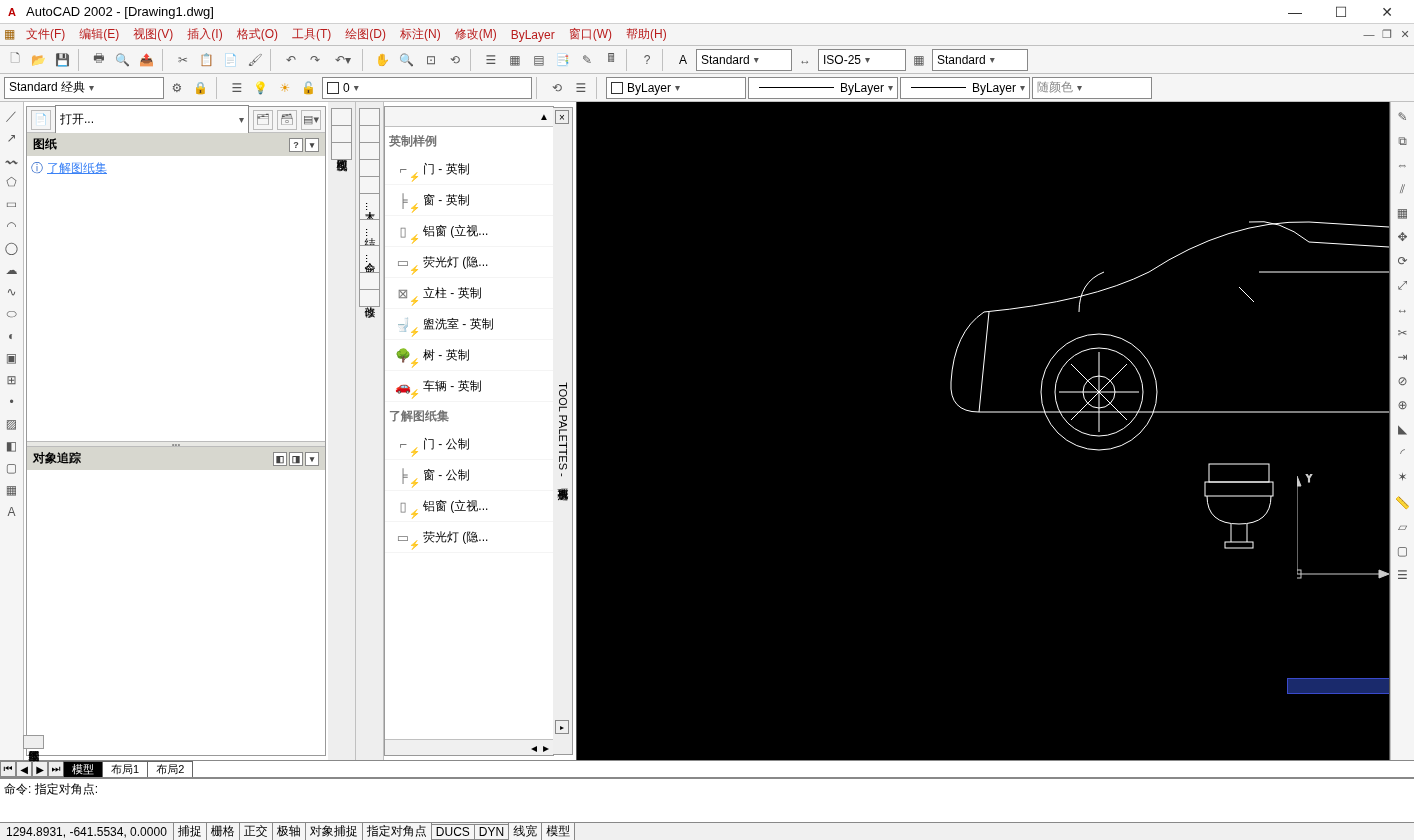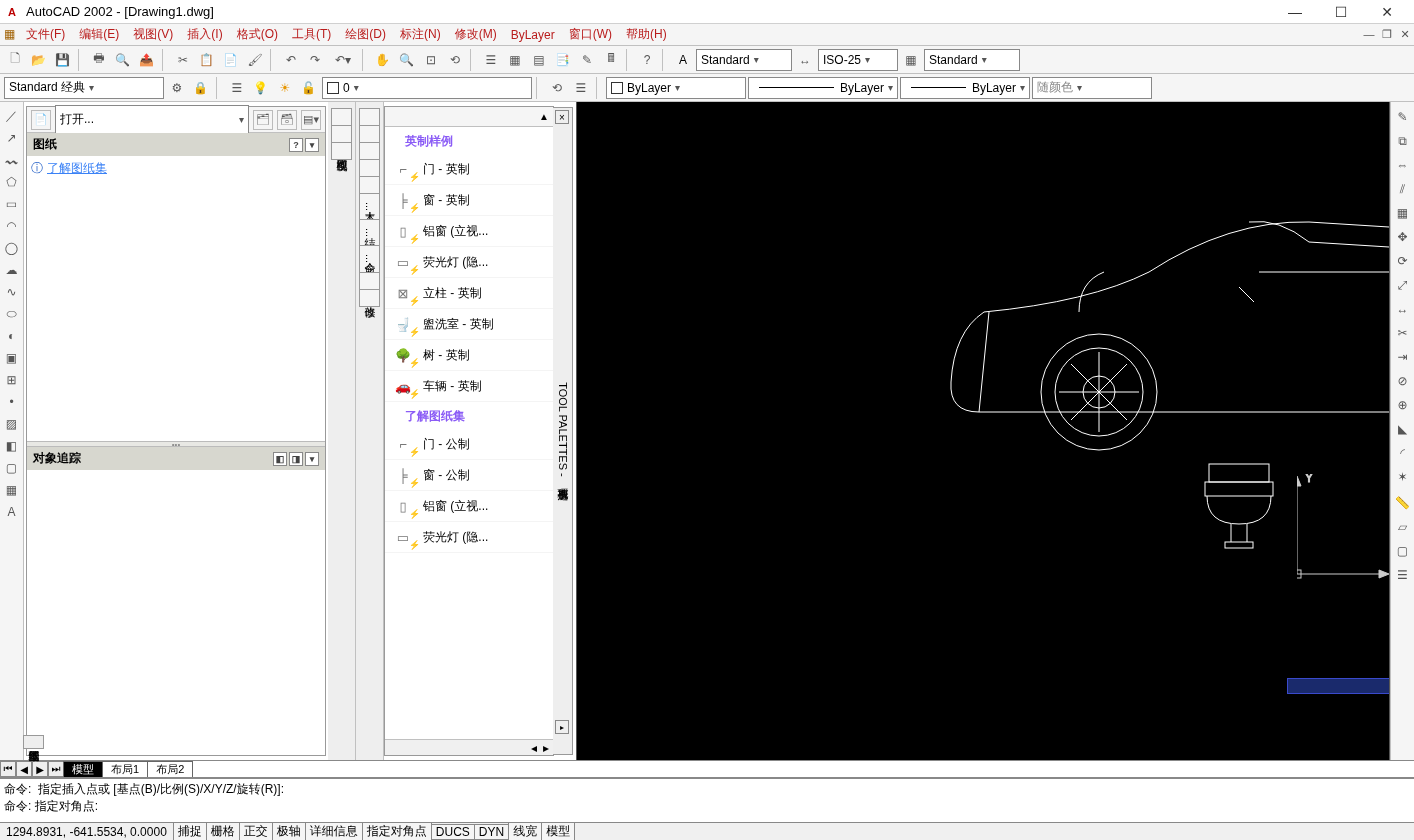--- a/index.html
+++ b/index.html
@@ -47,21 +47,21 @@
 .divider-h { height: 6px; background:#e8e8e4; border-top:1px solid #bbb; border-bottom:1px solid #bbb; display:flex; align-items:center; justify-content:center;}
 .divider-h::before{content:"•••"; color:#888; font-size:8px;}
 
 .panel-vtabgroup { width: 28px; background:#eee; border-right:1px solid #c0c0c0; display:flex; flex-direction:column; align-items:center;}
 .panel-vtabgroup .vtabs{ display:flex; flex-direction:column; margin-top:6px;}
 .panel-vtabgroup .vtab2{ writing-mode: vertical-rl; background:#f5f5f5; border:1px solid #999; padding:8px 2px; font-size:11px; margin-bottom:-1px;}
 
 
 .toolpalettes { width: 170px; background:#fff; border:1px solid #999; display:flex; flex-direction:column; position:relative; margin:4px 0;}
 .toolpalettes .tp-hdr { height:20px; background:#f5f5f5; border-bottom:1px solid #c0c0c0; display:flex; align-items:center; padding: 0 4px;}
-.toolpalettes .tp-section-title{ font-weight:bold; padding:6px 20px 4px; color:#8b5cf6;}
+.toolpalettes .tp-section-title{ font-weight:bold; padding:6px 4px 4px; color:#737373;}
 .toolpalettes .tp-list{ flex:1; overflow:auto;}
 .tp-item{ display:flex; align-items:center; gap:8px; padding:6px 6px; border-bottom:1px solid #f4f4f4;}
 .tp-item .ico{ width:24px; height:18px; display:inline-flex; align-items:center; justify-content:center; font-size:13px; color:#777;}
 .tp-item .lightning{ position:relative;}
 .tp-item .lightning::after{content:"⚡"; font-size:9px; color:#d98a00; position:absolute; right:-6px; bottom:-4px;}
 .toolpalettes .tp-vtitle{ position:absolute; right:-20px; top:0; width:20px; height:100%; background:#eee; border:1px solid #999; border-left:none;}
 .toolpalettes .tp-vtitle .txt{ writing-mode:vertical-rl; font-size:11px; position:absolute; top:50%; left:50%; transform:translate(-50%,-50%); white-space:nowrap;}
 .toolpalettes .tp-vtitle .closex{ position:absolute; top:2px; left:2px; width:14px; height:14px; border:1px solid #888; display:flex; align-items:center; justify-content:center; font-size:10px;}
 .toolpalettes .tp-vtitle .menu-x{ position:absolute; bottom:20px; left:2px; width:14px; height:14px; border:1px solid #888; display:flex; align-items:center; justify-content:center; font-size:8px;}
 .toolpalettes .tp-footer{ height:16px; background:#f0f0f0; border-top:1px solid #c0c0c0; display:flex; align-items:center; justify-content:flex-end; padding:0 4px; gap:6px;}
@@ -157,21 +157,21 @@
   <span class="tbtn">🖩</span>
   <span class="tsep"></span>
   <span class="tbtn">?</span>
   <span class="tsep"></span>
   <span class="tbtn" style="color:#000;">A</span>
   <span class="tcombo" style="width:96px;">
       <span>Standard</span>
       <span class="dd">▾</span>
     </span>
   <span class="tbtn">↔</span>
-  <span class="tcombo" style="width:80px;">
+  <span class="tcombo" style="width:88px;">
       <span>ISO-25</span>
       <span class="dd">▾</span>
     </span>
   <span class="tbtn">▦</span>
   <span class="tcombo" style="width:96px;">
       <span>Standard</span>
       <span class="dd">▾</span>
     </span>
 </div>
 
@@ -450,29 +450,28 @@
   <span class="nav-btn">⏮</span>
   <span class="nav-btn">◀</span>
   <span class="nav-btn">▶</span>
   <span class="nav-btn">⏭</span>
   <span class="tab active">模型</span>
   <span class="tab">布局1</span>
   <span class="tab">布局2</span>
 </div>
 
 <div class="cmdarea">
-  <div class="line">命令:  指定插入点或 [基点(B)/比例(S)/X/Y/Z/旋转(R)]:</div>
   <div class="line">命令: 指定对角点:</div>
 </div>
 
 <div class="statusbar">
   <span class="coord">1294.8931, -641.5534, 0.0000</span>
   <span class="toggle">捕捉</span>
   <span class="toggle">栅格</span>
   <span class="toggle">正交</span>
   <span class="toggle">极轴</span>
-  <span class="toggle">详细信息</span>
+  <span class="toggle">对象捕捉</span>
   <span class="toggle">指定对角点</span>
   <span class="toggle">DUCS</span>
   <span class="toggle">DYN</span>
   <span class="toggle">线宽</span>
   <span class="toggle">模型</span>
 </div>
 
 </body></html>

